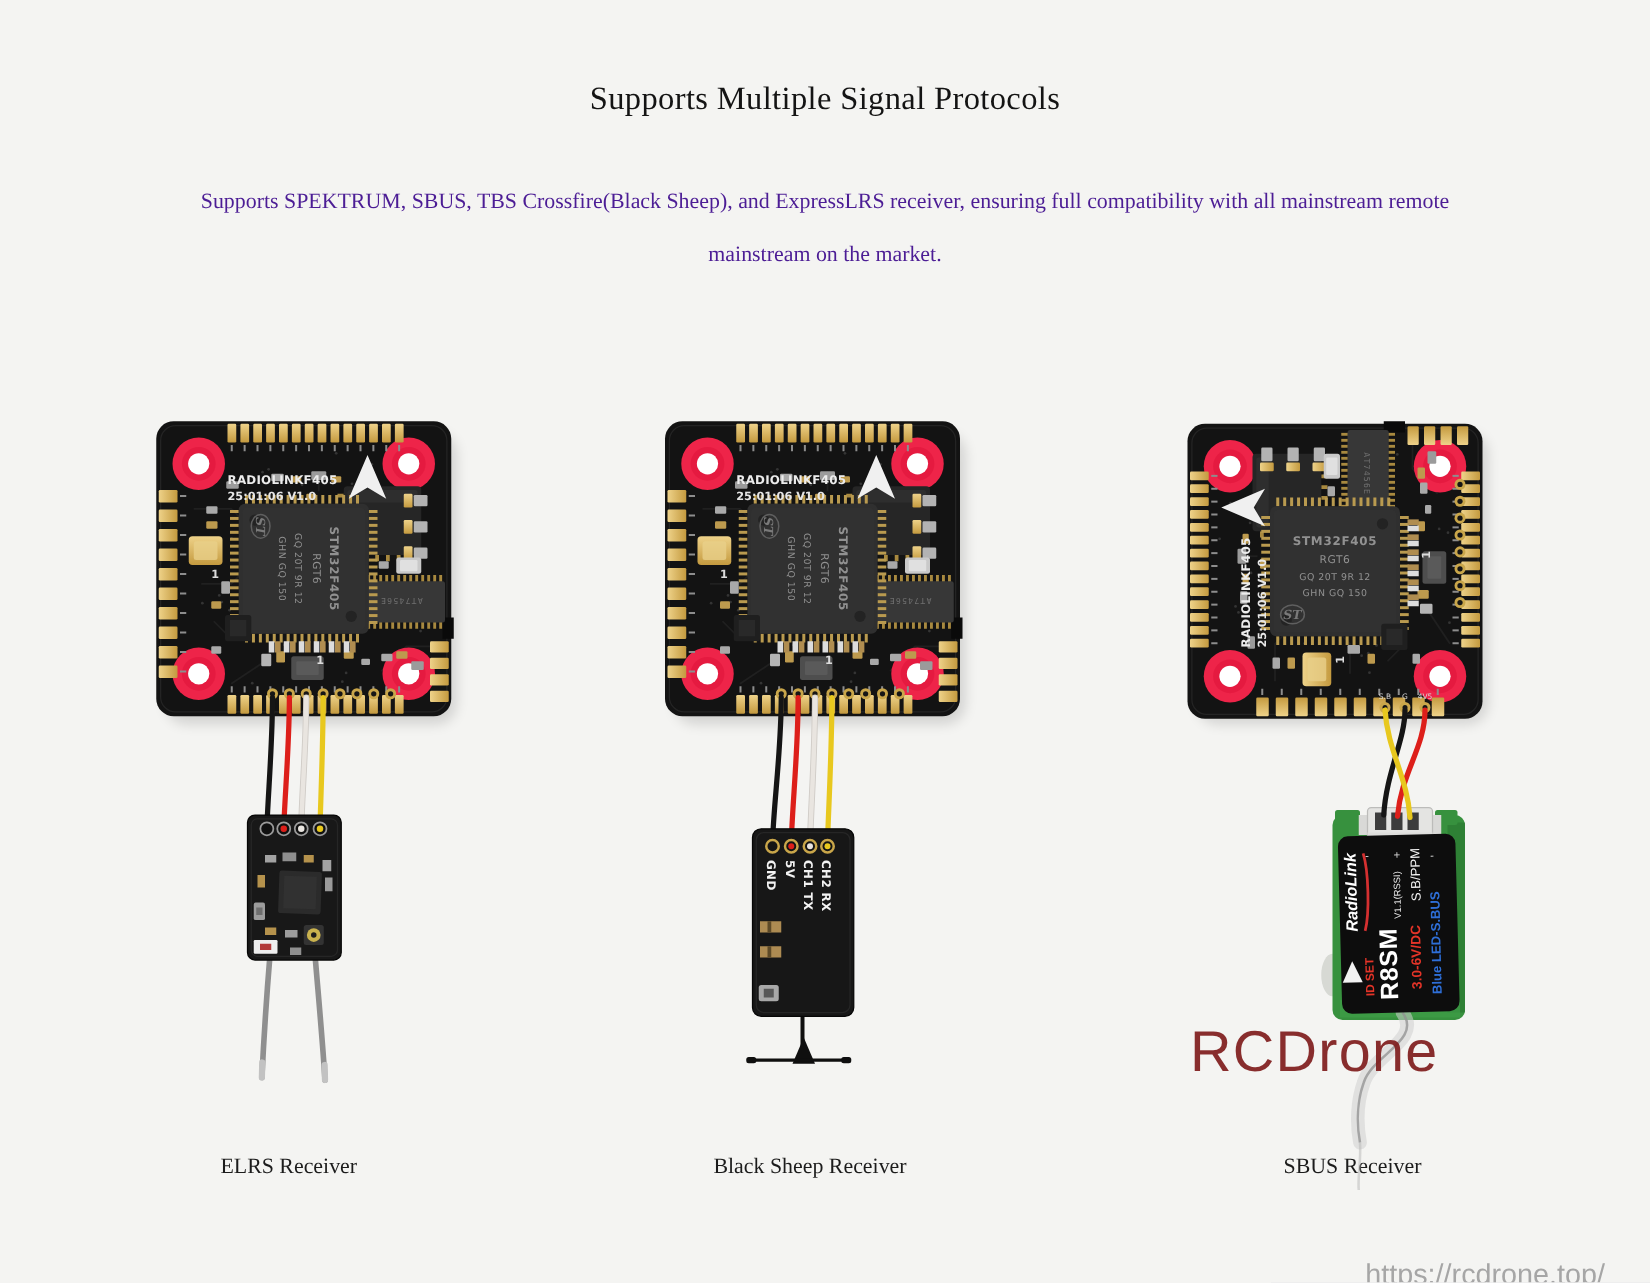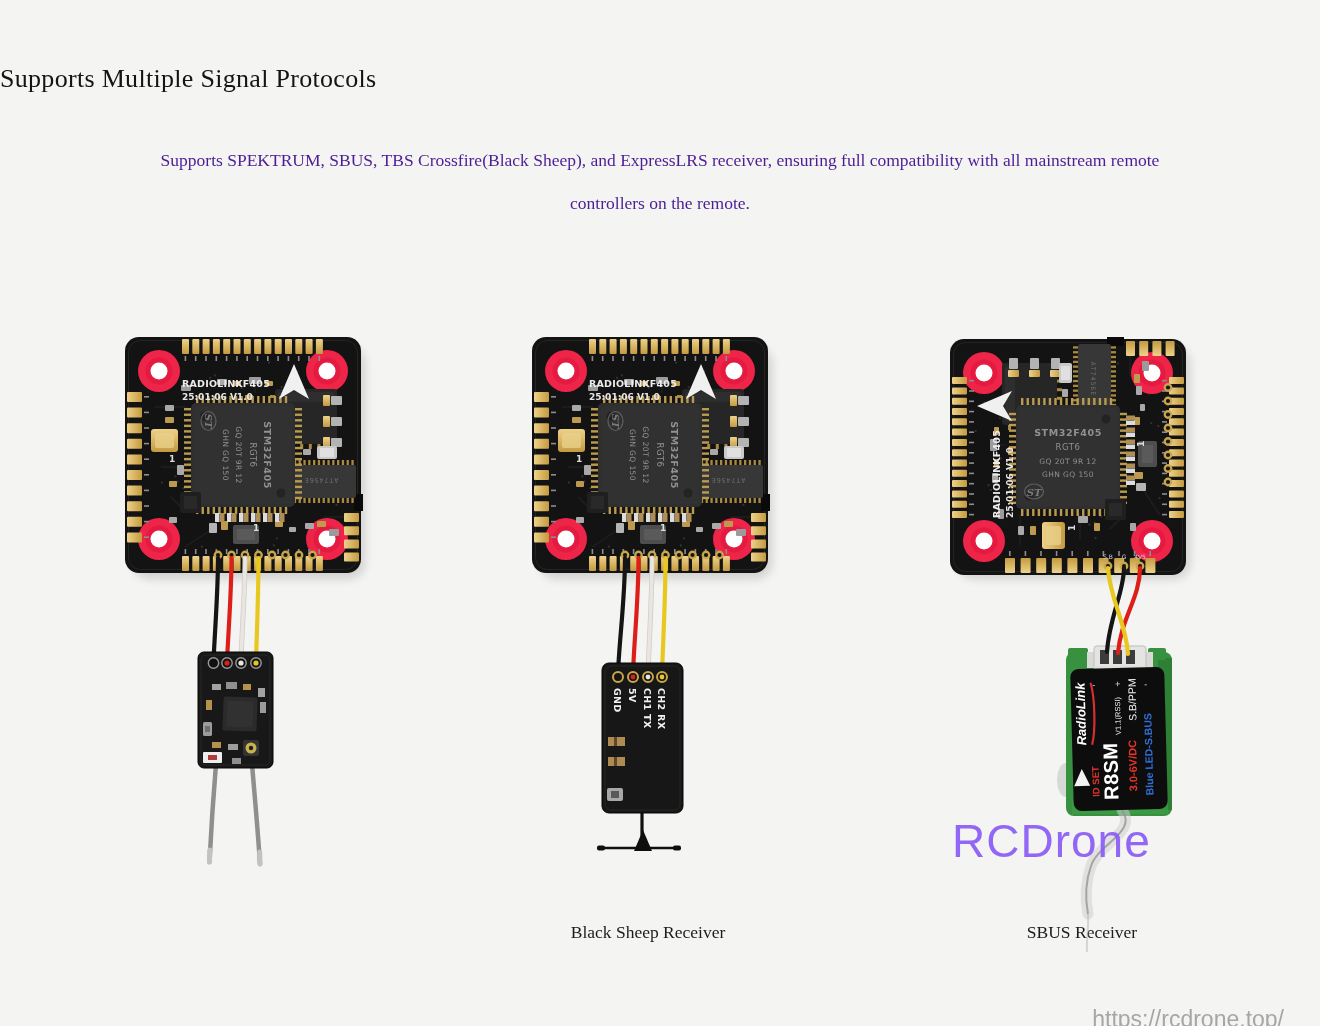--- a/index.html
+++ b/index.html
@@ -1,27 +1,27 @@
 <!DOCTYPE html>
 <html><head>
 <meta charset="utf-8">
 <style>
   html,body{margin:0;padding:0;background:#e9e9e9;}
   .page{position:relative;width:1320px;height:1026px;background:#f4f4f2;overflow:hidden;
         font-family:"Liberation Serif",serif;}
-  .title{position:absolute;top:64px;left:0;width:1320px;text-align:left;
+  .title{position:absolute;top:64px;left:0;width:1320px;text-align:center;
          font-size:26px;color:#141414;letter-spacing:.3px;font-family:Liberation Serif, serif;}
   .subtitle{position:absolute;top:150px;left:0;width:1320px;text-align:center;
             font-size:17.5px;color:#4c1d95;}
   .subtitle .l2{margin-top:22px;}
   .caption{position:absolute;top:922px;width:300px;text-align:center;
            font-size:17.5px;color:#1c1c1c;}
   .cap1{left:81px;} .cap2{left:498px;} .cap3{left:932px;}
   .watermark{position:absolute;left:952px;top:814px;font-family:"Liberation Sans",sans-serif;
-             font-size:46px;color:#8b5cf6;letter-spacing:1px;z-index:3;opacity:.92;}
+             font-size:46px;color:#7f1d1d;letter-spacing:1px;z-index:3;opacity:.92;}
   .siteurl{position:absolute;right:36px;top:1006px;font-family:"Liberation Sans",sans-serif;
            font-size:23px;color:#a6a6a6;z-index:3;}
   svg.scene{position:absolute;left:0;top:0;z-index:2;}
 
   
   .silk1{font-family:"DejaVu Sans",sans-serif;font-size:9.5px;font-weight:bold;fill:#ececec;letter-spacing:.2px;}
   .silk2{font-family:"DejaVu Sans",sans-serif;font-size:9px;font-weight:bold;fill:#e6e6e6;}
   .chipT{font-family:"DejaVu Sans",sans-serif;fill:#919191;text-anchor:middle;}
   .cl1{font-size:9.5px;font-weight:600;letter-spacing:.6px;}
   .cl2{font-size:8.5px;letter-spacing:.5px;}
@@ -49,21 +49,21 @@
 </style>
 </head>
 <body>
 
 <div class="page">
 
   <div class="title">Supports Multiple Signal Protocols</div>
 
   <div class="subtitle">
     <div class="l1">Supports SPEKTRUM, SBUS, TBS Crossfire(Black Sheep), and ExpressLRS receiver, ensuring full compatibility with all mainstream remote</div>
-    <div class="l2">controllers on the remote.</div>
+    <div class="l2">mainstream on the market.</div>
   </div>
 
   <svg class="scene" width="1320" height="1026" viewBox="0 0 1320 1026">
     <defs>
       <linearGradient id="goldV" x1="0" y1="0" x2="0" y2="1">
         <stop offset="0" stop-color="#eed289"></stop>
           <stop offset="1" stop-color="#c49a3f"></stop>
       </linearGradient>
       <linearGradient id="goldH" x1="0" y1="0" x2="1" y2="0">
         <stop offset="0" stop-color="#eed289"></stop>
@@ -577,17 +577,18 @@
         <text class="rxLed" transform="translate(1152,755) rotate(-90)">Blue LED-S.BUS</text>
         <text class="rxMark" x="1119" y="687">+</text>
         <text class="rxMark" x="1095" y="687">-</text>
         <text class="rxMark" x="1147" y="688">-</text>
       </g>
     </g>
   </svg>
 
   <div class="watermark">RCDrone</div>
 
+  <div class="caption cap1">ELRS Receiver</div>
   <div class="caption cap3">SBUS Receiver</div>
   <div class="caption cap2">Black Sheep Receiver</div>
 
   <div class="siteurl">https://rcdrone.top/</div>
 </div>
 
 </body></html>

